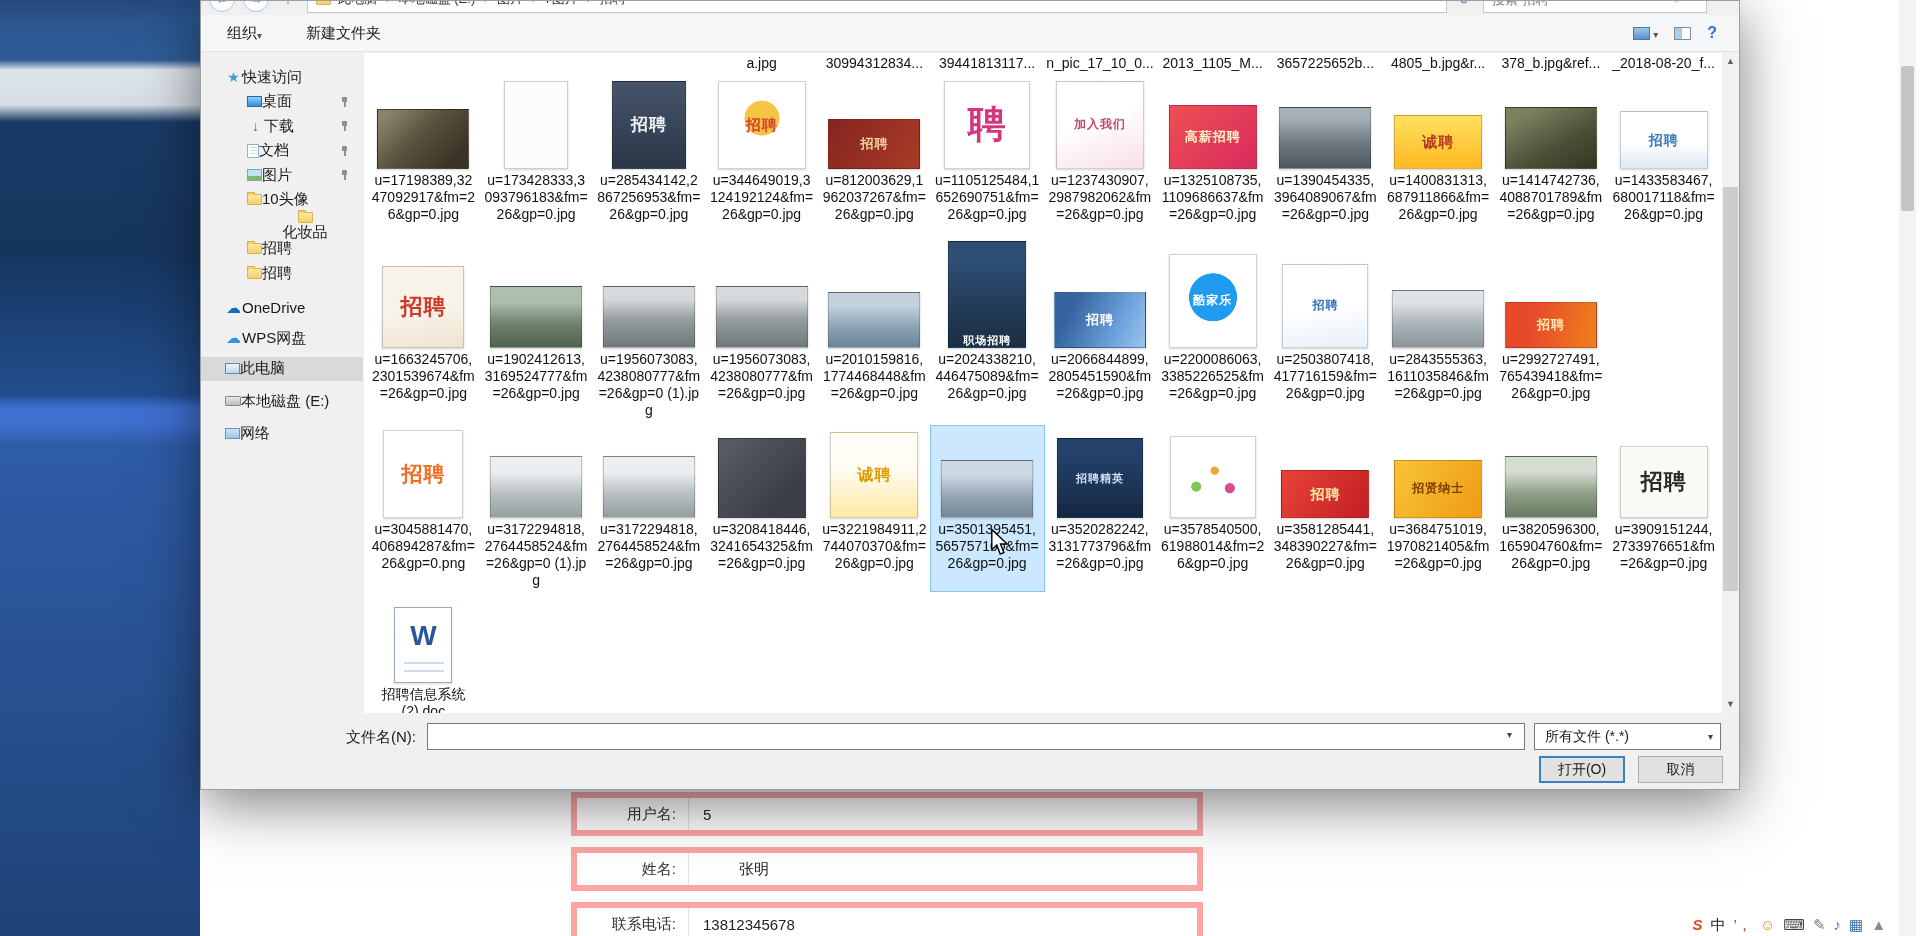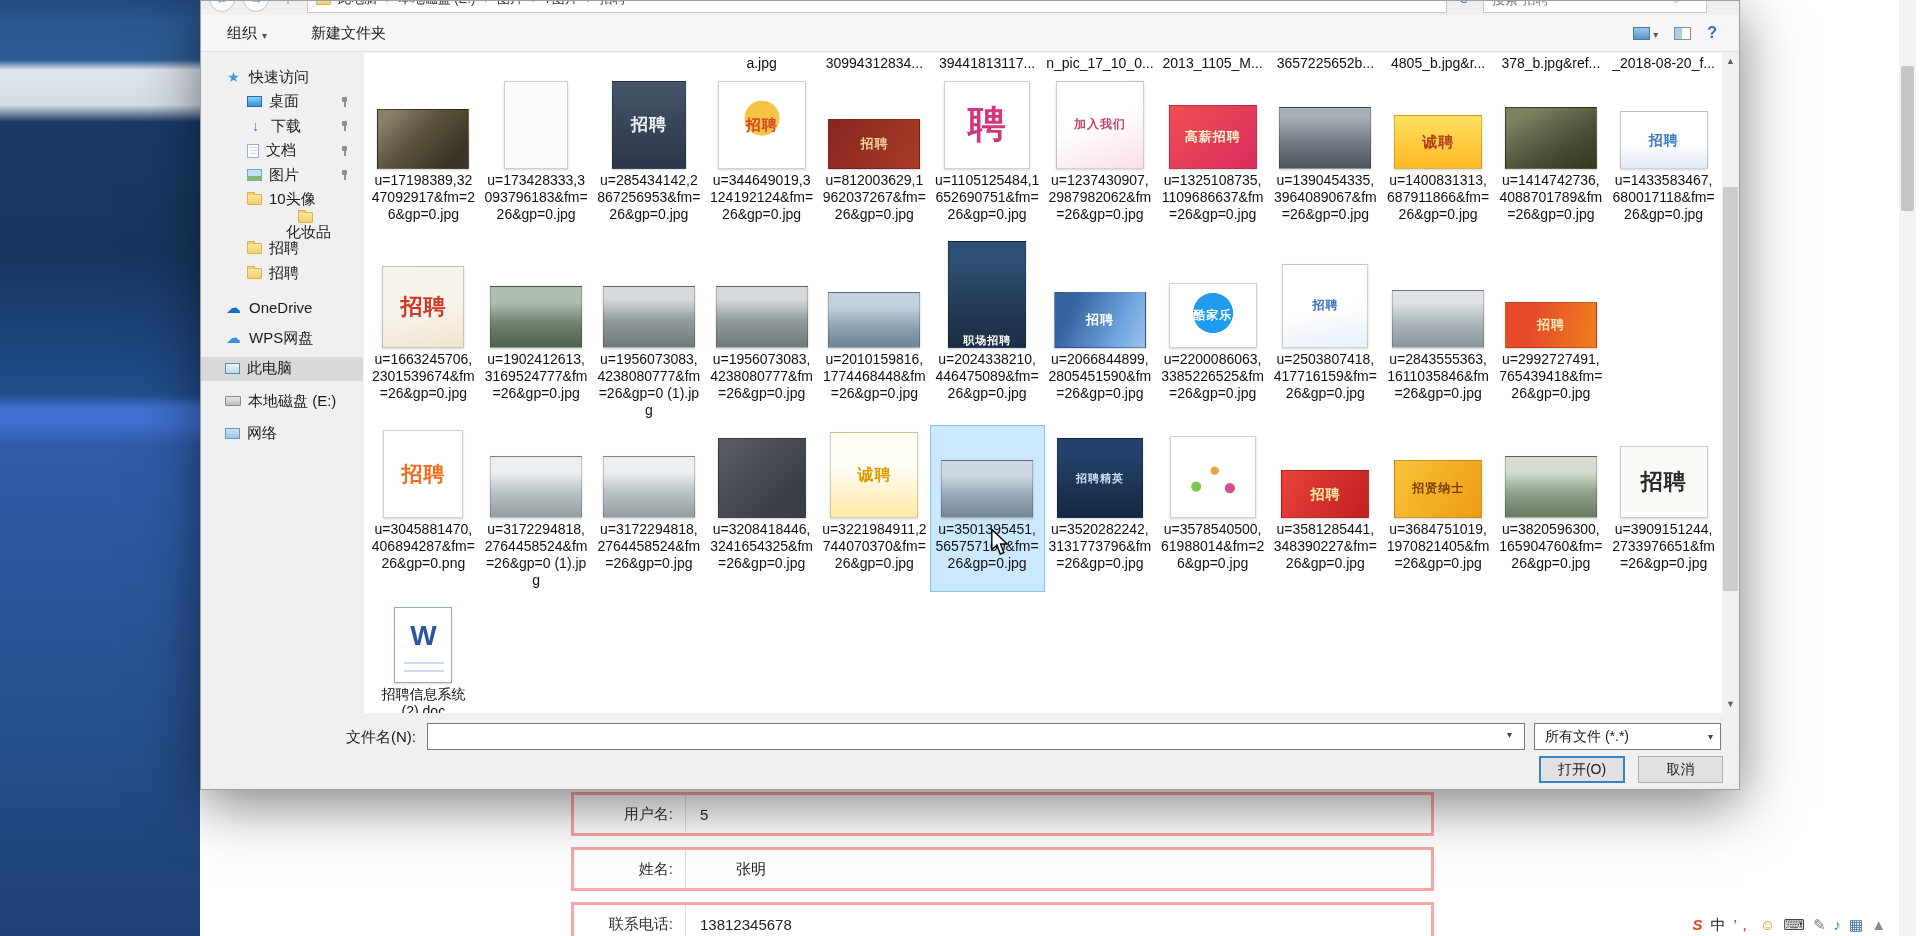--- a/index.html
+++ b/index.html
@@ -9,21 +9,21 @@
   
   .desktop{position:absolute;inset:0;background:
     linear-gradient(180deg,#24497c 0,#2b568f 22px,#2e5c97 60px,#dfe5ec 70px,#d6dce4 105px,
     #1a3a66 122px,#16355e 250px,#224e8e 395px,#3f6fd0 408px,#3f6fd0 424px,#2f5ca8 445px,
     #27508f 700px,#1f4276 936px)}
 
   
   .page{position:absolute;left:200px;top:0;width:1720px;height:936px;background:#fff}
   .pg-scroll{position:absolute;right:4px;top:0;width:17px;height:936px;background:#f3f3f3}
   .pg-thumb{position:absolute;left:2px;top:66px;width:13px;height:145px;background:#c5c5c5;border-radius:2px}
-  .form-row{position:absolute;left:371px;width:863px;height:44px;border:3px solid #fca5a5;background:#fff;display:flex}
+  .form-row{position:absolute;left:371px;width:632px;height:44px;border:6px solid #fca5a5;background:#fff;display:flex}
   .fr-label{width:112px;border-right:1px solid #e0e0e0;display:flex;align-items:center;justify-content:flex-end;padding-right:12px;font-size:15px;color:#333}
   .fr-value{flex:1;display:flex;align-items:center;padding-left:14px;font-size:15px;color:#222}
   .taskbar-icons{position:absolute;right:34px;bottom:2px;display:flex;gap:8px;align-items:center;height:18px}
   .tb-ic{font-size:15px;line-height:18px}
 
   
   .dialog{position:absolute;left:200px;top:0;width:1540px;height:790px;background:#f0f0f0;
     border:1px solid #98a0a8;box-shadow:0 14px 55px rgba(0,0,0,.5)}
   
   .addr-strip{position:absolute;left:0;top:0;right:0;height:14px;overflow:hidden}
@@ -38,33 +38,33 @@
   .refresh-btn{width:20px;color:#5a79a0;font-size:14px;text-align:center;flex:0 0 auto}
   .refresh-btn::before{content:'⟳'}
   .search-box{width:224px;height:28px;background:#fff;border:1px solid #c8c8c8;display:flex;align-items:center;flex:0 0 auto}
   .search-box input{border:none;outline:none;width:190px;font-size:13px;color:#888;padding-left:8px;font-family:inherit;background:transparent}
   .search-glyph{color:#777;font-size:13px}
   .search-glyph::before{content:'⌕'}
 
   
   .toolbar{position:absolute;left:0;top:14px;right:0;height:37px;background:#f5f6f7;border-bottom:1px solid #e2e2e2;display:flex;align-items:center}
   .tb-left{display:flex;gap:44px;padding-left:26px;font-size:15px;color:#1a1a1a;align-items:center}
-  .tb-item{display:flex;align-items:center;gap:5px}
+  .tb-item{display:flex;align-items:center;}
   .dd-arrow::before{content:'▾';font-size:10px;color:#555}
   .tb-right{position:absolute;right:22px;display:flex;gap:16px;align-items:center}
   .views-icon{width:17px;height:13px;background:linear-gradient(#9ec6e8,#5b93c8);border:1px solid #4a7aa8;display:inline-block}
   .pane-icon{width:17px;height:13px;border:1px solid #8a8a8a;background:linear-gradient(90deg,#aacdec 0 45%,#fff 45%);display:inline-block}
   .help-icon{color:#2f6fd0;font-weight:bold;font-size:16px}
   .help-icon::before{content:'?'}
 
   
   .sidebar{position:absolute;left:0;top:52px;width:162px;bottom:76px;background:#f0f0f0;padding-top:12px;overflow:hidden}
   .side-item{height:24.5px;display:flex;align-items:center;font-size:15px;color:#1a1a1a;position:relative}
   .side-item.selected{background:#d9d9d9}
-  .slabel{margin-left:7px;white-space:nowrap}
+  .slabel{white-space:nowrap}
   .sicon{display:inline-flex;align-items:center;justify-content:center;width:17px;flex:0 0 auto}
   .quick-access-star-icon::before{content:'★';color:#3f9bdc;font-size:14px}
   .desktop-icon{width:15px;height:11px;background:linear-gradient(#8ed0f8,#2e8fd8);border:1px solid #1d6db1}
   .download-icon::before{content:'↓';color:#2f7bd6;font-weight:bold;font-size:14px}
   .document-icon{width:12px;height:14px;background:#fff;border:1px solid #9ab0c8;
     background-image:repeating-linear-gradient(180deg,#cddcea 0 1px,transparent 1px 3px);
     background-size:7px 9px;background-position:2px 2px;background-repeat:no-repeat}
   .pictures-icon{width:15px;height:12px;border:1px solid #8aa0b8;background:linear-gradient(180deg,#bfe3f7 55%,#7fba6a 56%)}
   .folder-icon{width:15px;height:11px;background:linear-gradient(#fbe7a0,#f3cf6d);border:1px solid #d9b44e;border-radius:1px;position:relative;display:inline-block}
   .folder-icon::before{content:'';position:absolute;top:-3px;left:-1px;width:6px;height:2px;background:#f3cf6d;border:1px solid #d9b44e;border-bottom:none;border-radius:1px 1px 0 0}
@@ -416,21 +416,21 @@
           <div class="file-item">
             <div class="thumb-wrap">
               <div class="thumb" style="width: 92px; height: 56px; background: linear-gradient(115deg, rgb(53, 100, 159) 20%, rgb(110, 163, 221) 70%, rgb(156, 196, 236));">
                 <span class="tlabel" style="color: rgb(255, 255, 255); font-size: 13px;">招聘</span>
               </div>
             </div>
             <div class="caption">u=2066844899,2805451590&amp;fm=26&amp;gp=0.jpg</div>
           </div>
           <div class="file-item">
             <div class="thumb-wrap">
-              <div class="thumb" style="width: 88px; height: 65px; background: radial-gradient(circle at 50% 46%, rgb(31, 155, 240) 0px, rgb(31, 155, 240) 36%, rgb(255, 255, 255) 37%);">
+              <div class="thumb" style="width: 88px; height: 94px; background: radial-gradient(circle at 50% 46%, rgb(31, 155, 240) 0px, rgb(31, 155, 240) 36%, rgb(255, 255, 255) 37%);">
                 <span class="tlabel" style="color: rgb(255, 255, 255); font-size: 12px;">酷家乐</span>
               </div>
             </div>
             <div class="caption">u=2200086063,3385226525&amp;fm=26&amp;gp=0.jpg</div>
           </div>
           <div class="file-item">
             <div class="thumb-wrap">
               <div class="thumb" style="width: 86px; height: 84px; background: linear-gradient(170deg, rgb(255, 255, 255) 50%, rgb(232, 240, 250));">
                 <span class="tlabel" style="color: rgb(47, 111, 189); font-size: 12px;">招聘</span>
               </div>

